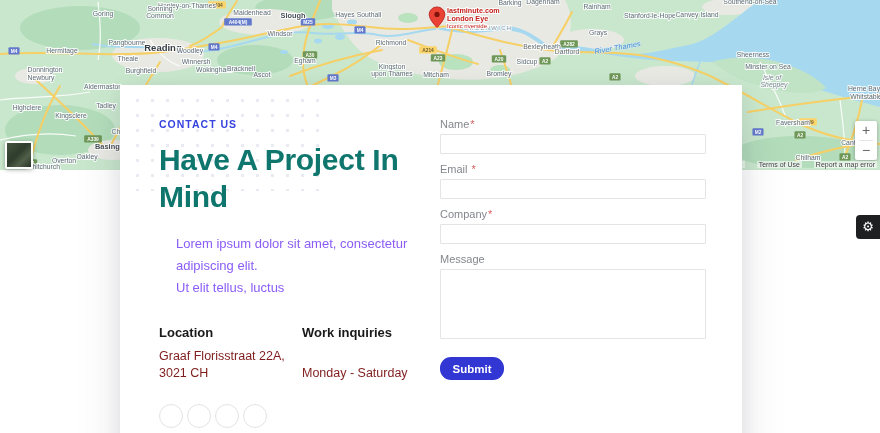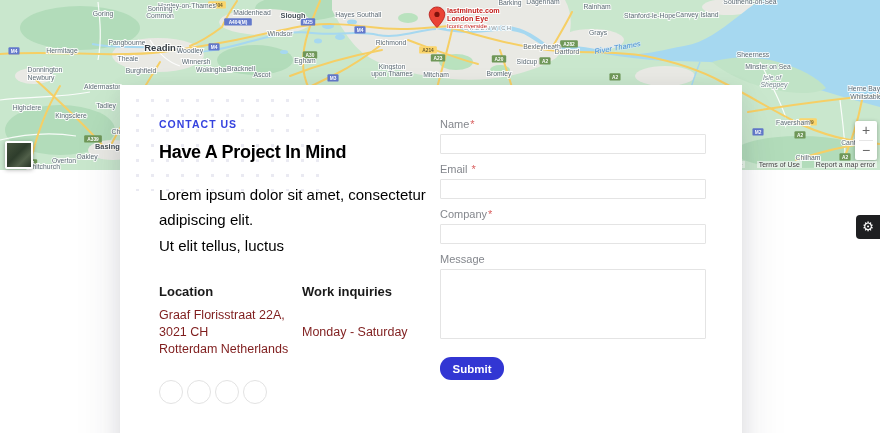--- a/index.html
+++ b/index.html
@@ -31,22 +31,22 @@
   .attribution{position:absolute;right:3px;bottom:2px;font-size:7px;color:#3c3c3c;display:flex;gap:12px;
     text-shadow:0 0 2px #fff,0 0 2px #fff;}
   .attribution span{background:rgba(255,255,255,.55);padding:0 2px;}
   
   .card{position:absolute;left:120px;top:85px;width:622px;height:420px;background:#fff;
     box-shadow:0 25px 50px -10px rgba(40,40,60,.18),0 4px 18px rgba(40,40,60,.08);}
   .card .dots{position:absolute;top:8px;left:10px;width:195px;height:98px;pointer-events:none;
     background-image:radial-gradient(circle,#eaeaf2 1.7px,transparent 1.8px);background-size:15px 15px;}
   .col-left{position:absolute;left:39px;top:33px;width:272px;}
   .eyebrow{color:#3542df;font-size:10.5px;font-weight:bold;letter-spacing:1px;margin-bottom:12px;}
-  .headline{font-size:18px;font-weight:bold;color:#000000;line-height:1.22;letter-spacing:-.3px;margin:0 0 18px 0;}
-  .desc{font-size:15px;color:#000000;line-height:1.7;margin:0 0 26px 0;}
+  .headline{font-size:30px;font-weight:bold;color:#0f766e;line-height:1.22;letter-spacing:-.3px;margin:0 0 18px 0;}
+  .desc{font-size:13px;color:#8b5cf6;line-height:1.7;margin:0 0 26px 17px;}
   .info-row{display:flex;margin-bottom:22px;}
   .info-col1{width:143px;}
   .info-col h3,.info-col1 h3{font-size:13px;color:#191919;margin:0 0 8px 0;font-weight:bold;}
   .info-col p,.info-col1 p{font-size:12.5px;color:#7f1d1d;line-height:1.35;margin:0;}
   .social{display:flex;gap:4px;}
   .social a{width:22px;height:22px;border:1px solid #e3e3e3;border-radius:50%;display:flex;
     align-items:center;justify-content:center;color:#3a3a3a;text-decoration:none;background:#fff;cursor:pointer;}
   
   .form{position:absolute;left:320px;top:33px;width:266px;}
   .form label{display:block;font-size:11px;color:#84878d;margin-bottom:4px;}
@@ -324,21 +324,20 @@
     <h1 class="headline">Have A Project In Mind</h1>
     <p class="desc">
       <span>Lorem ipsum dolor sit amet, consectetur adipiscing elit.</span><br>
       <span>Ut elit tellus, luctus</span>
     </p>
     <div class="info-row">
       <div class="info-col1">
         <h3>Location</h3>
         <p>
           <span>Graaf Florisstraat 22A, 3021 CH</span><br>
-          <span>Rotterdam Netherlands</span>
         </p>
       </div>
       <div class="info-col">
         <h3>Work inquiries</h3>
         <p>
           <br>
           <span>Monday - Saturday</span>
         </p>
       </div>
     </div>

